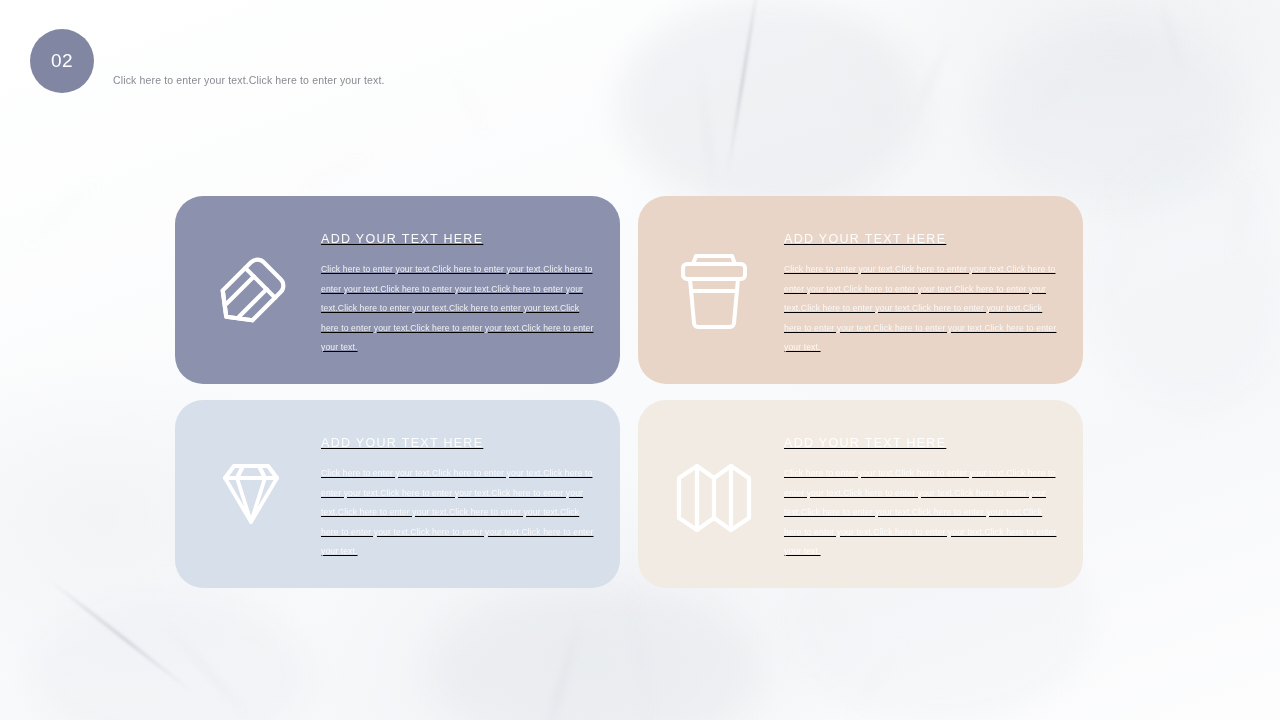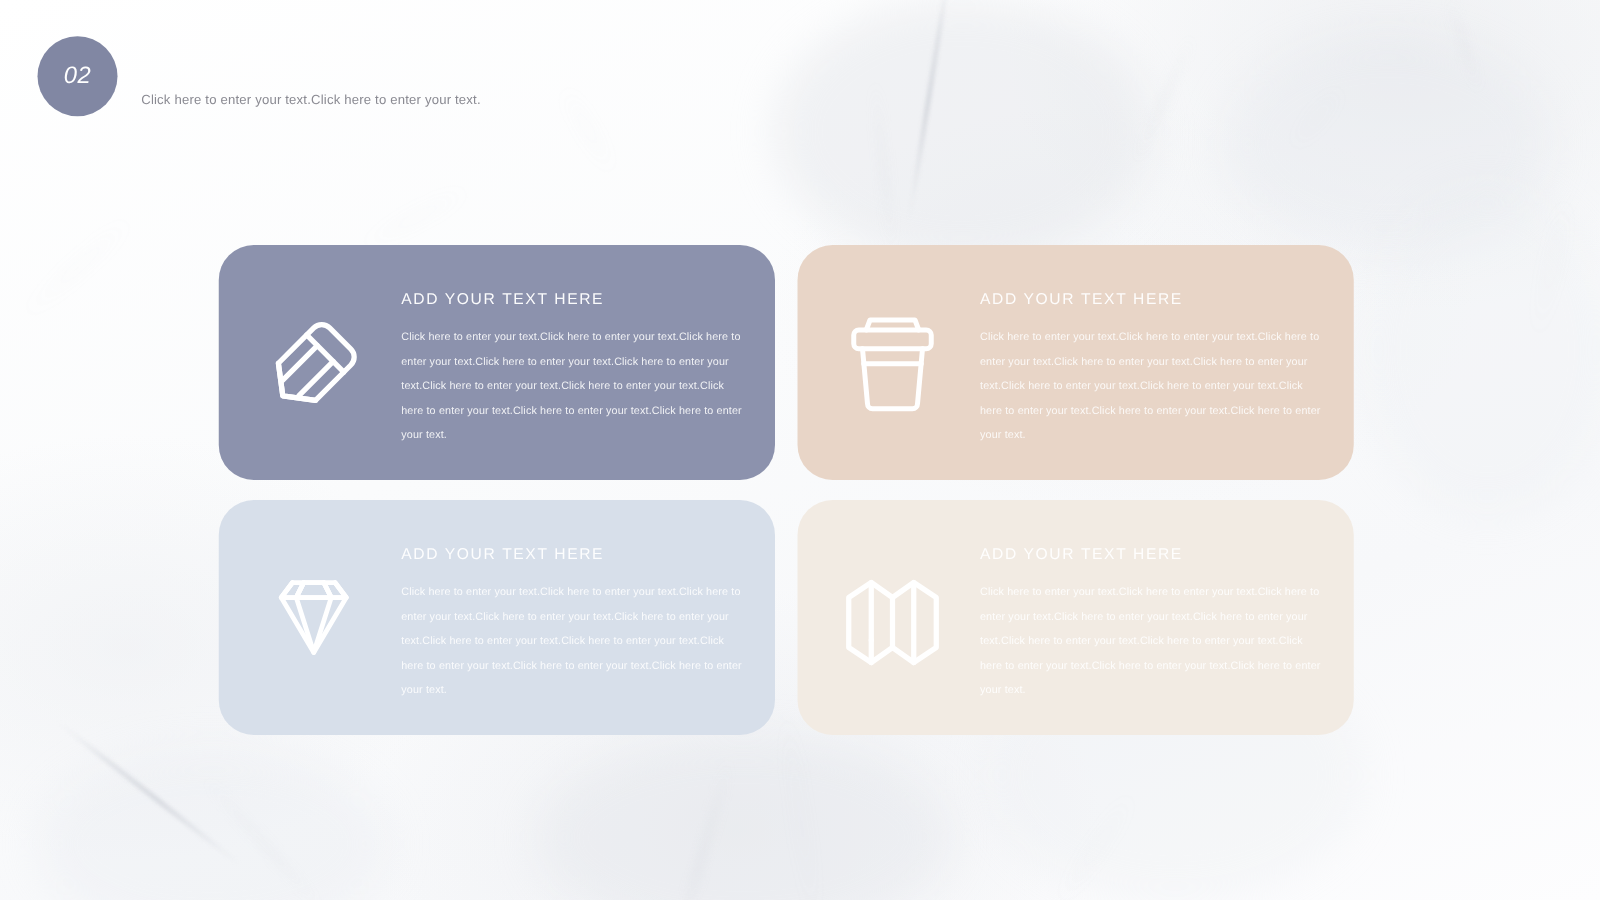--- a/index.html
+++ b/index.html
@@ -85,21 +85,20 @@
     background: #8187a3;
     display: flex;
     align-items: center;
     justify-content: center;
   }
   .badge-num {
     color: #ffffff;
     font-size: 19px;
     letter-spacing: .5px;
     font-family: "Liberation Sans", sans-serif;
-    font-style: italic;
   }
   .title {
     position: absolute;
     left: 112px; top: 28px;
     font-size: 29px;
     color: #4a4a52;
     letter-spacing: 1px;
     font-family: "DejaVu Sans", "Liberation Sans", sans-serif;
     font-weight: normal;
     white-space: nowrap;
@@ -139,20 +138,21 @@
     width: 96px;
     height: 96px;
   }
   .card-icon svg { display: block; width: 96px; height: 96px; }
 
   .card-body {
     position: absolute;
     left: 146px;
     top: 36px;
     right: 24px;
+    text-decoration: underline;
   }
   .card-heading {
     font-size: 12.5px;
     letter-spacing: 1.3px;
     margin: 0 0 14px 0;
     font-weight: normal;
     font-family: "Liberation Sans", sans-serif;
   }
   .card-text {
     font-size: 8.6px;

